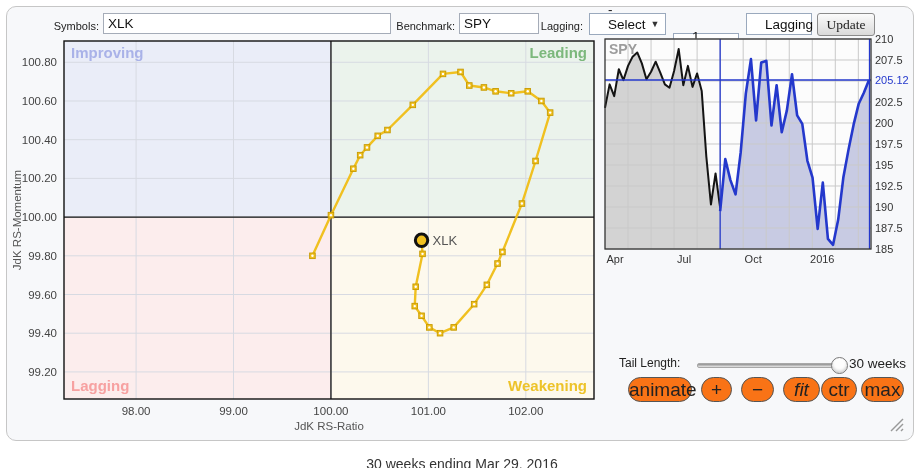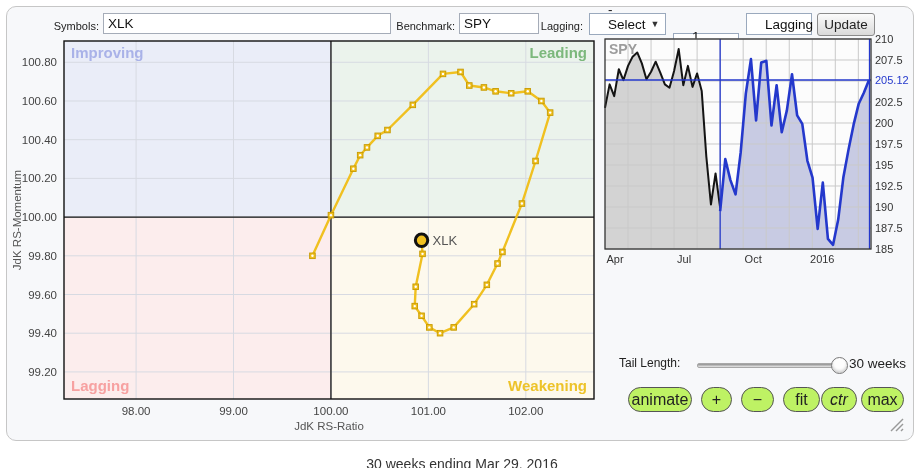--- a/index.html
+++ b/index.html
@@ -8,36 +8,36 @@
   .panel{position:absolute;left:6px;top:6px;width:908px;height:435px;background:#f7f8fa;
          border:1px solid #c6c6c6;border-radius:10px;box-sizing:border-box;}
   .tlabel{position:absolute;top:9px;font-size:11px;color:#222;line-height:20px;text-align:right;}
   .ipt{position:absolute;top:6px;height:19px;border:1px solid #a5acb8;font-size:13.5px;
        padding:0 4px;background:#fff;color:#111;font-family:inherit;box-sizing:content-box;}
   .sel{position:absolute;top:6px;height:22px;border:1px solid #9aa9bd;background:#fff;
        font-size:13.5px;color:#111;display:flex;align-items:center;justify-content:space-between;
        padding:0 18px;box-sizing:border-box;cursor:default;}
   .sel .arr{font-size:9px;color:#333;margin-left:5px;}
   .updbtn{position:absolute;top:6px;height:23px;border:1px solid #8b8b8b;border-radius:3px;
-          background:linear-gradient(#fbfbfb,#dadada);font-size:13.5px;color:#222;font-family:Liberation Sans, sans-serif;}
+          background:linear-gradient(#fbfbfb,#dadada);font-size:13.5px;color:#222;font-family:Liberation Serif, serif;}
   #rrg-svg{position:absolute;left:0;top:0;}
   #spy-svg{position:absolute;left:590px;top:24px;}
   .slider-label{position:absolute;left:612px;top:349px;font-size:12px;color:#222;}
   .slider-value{position:absolute;left:842px;top:349px;font-size:13.5px;color:#222;}
   .track{position:absolute;left:690px;top:356px;width:142px;height:3px;border-radius:2px;
          background:linear-gradient(#8f8f8f,#e8e8e8);border:1px solid #a8a8a8;}
   .thumb{position:absolute;right:-8px;top:-7px;width:15px;height:15px;border-radius:50%;
          background:#fdfdfd;border:1px solid #777;box-shadow:inset 0 -2px 3px rgba(0,0,0,.18);}
-  .pill{position:absolute;top:380px;height:25px;border:1px solid #555;border-radius:13px;
-        background:#bef264;font-size:16px;color:#222;font-family:inherit;padding:0;}
+  .pill{position:absolute;top:370px;height:25px;border:1px solid #555;border-radius:13px;
+        background:#f97316;font-size:19px;color:#222;font-family:inherit;padding:0;}
   #btn-animate{left:621px;width:64px;}
   #btn-plus{left:694px;width:31px;}
   #btn-minus{left:734px;width:33px;}
-  #btn-fit{left:776px;width:37px;}
-  #btn-ctr{left:814px;width:36px;font-style:italic;}
+  #btn-fit{left:776px;width:37px;font-style:italic;}
+  #btn-ctr{left:814px;width:36px;}
   #btn-max{left:854px;width:43px;}
   .caption{position:absolute;left:0;top:456px;width:100%;text-align:center;font-size:14px;color:#333;}
   .grip{position:absolute;right:8px;bottom:7px;}
 </style>
 </head>
 <body>
 
 <div class="page">
   <div class="panel">
 

